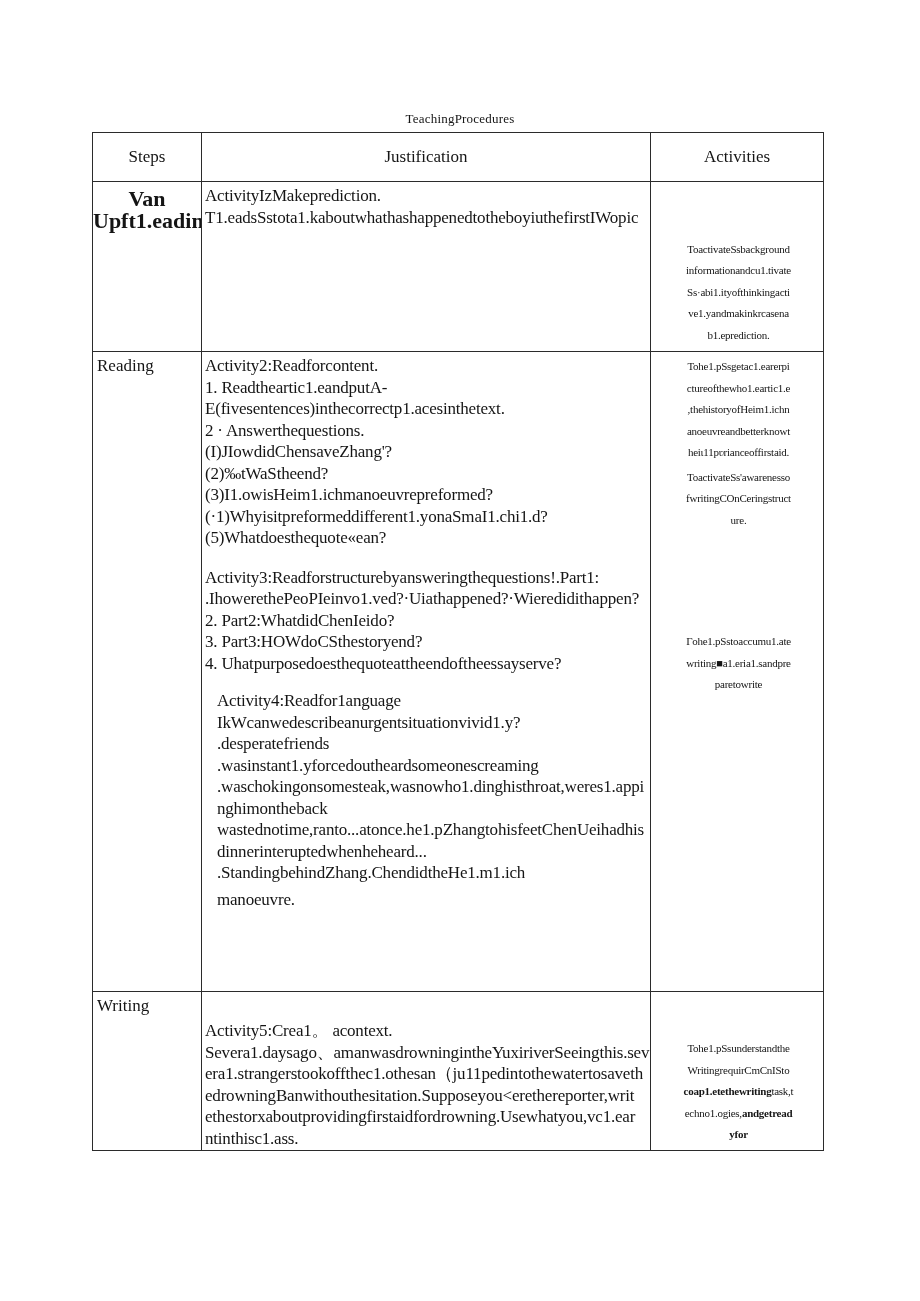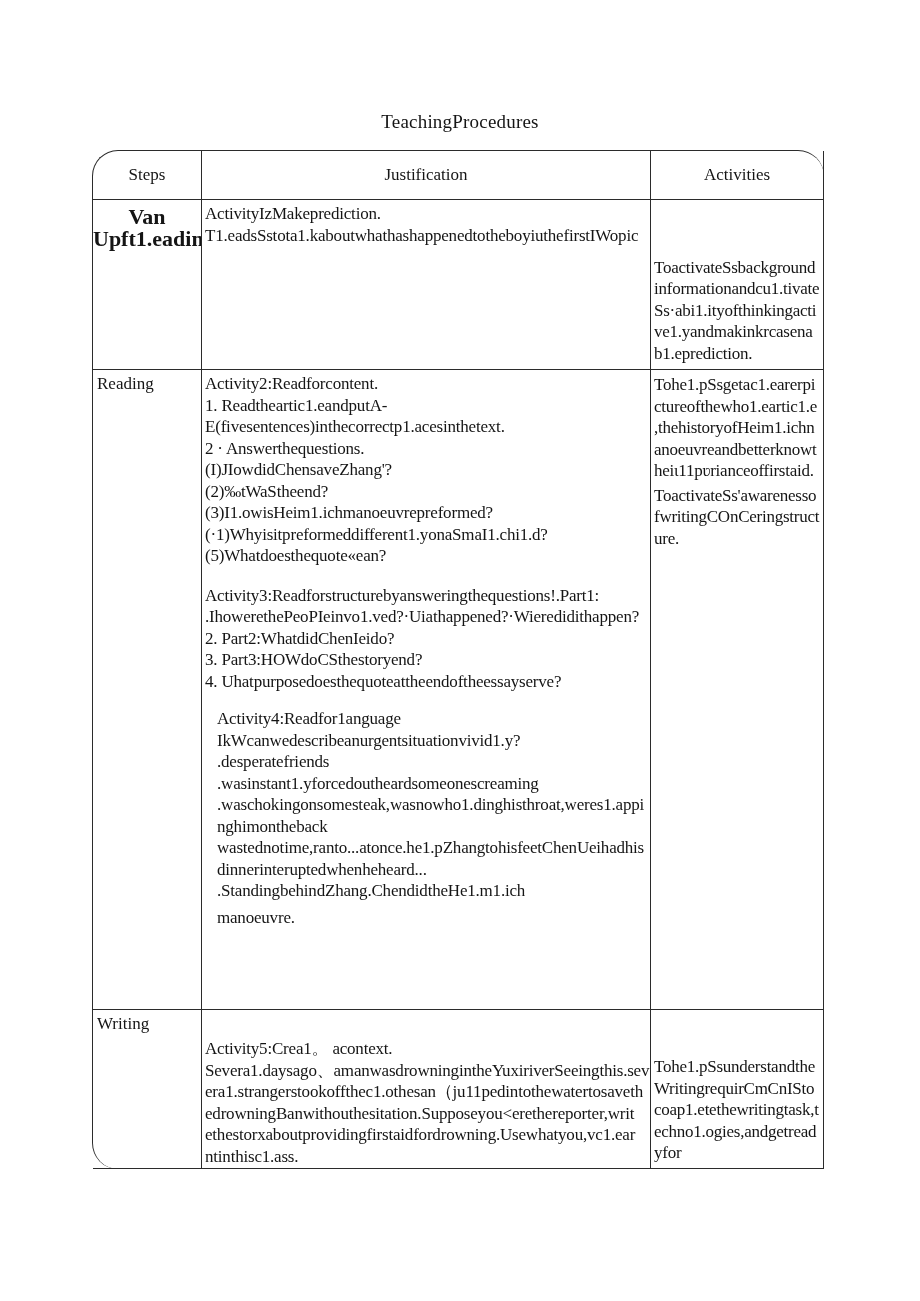--- a/index.html
+++ b/index.html
@@ -1,43 +1,43 @@
 <!DOCTYPE html>
 <html><head>
 <meta charset="utf-8">
 <style>
   html,body{margin:0;padding:0;background:#fff;}
   .page{position:relative;width:920px;height:1301px;background:#ffffff;overflow:hidden;
         font-family:"Liberation Serif","DejaVu Serif",serif;color:#151515;}
   .doc-title{position:absolute;top:111px;left:0;width:920px;text-align:center;
-             font-size:19px;letter-spacing:0.2px;}
-  .ttable{position:absolute;left:92px;top:150px;width:731px;height:1018px;
+             font-size:13px;letter-spacing:0.2px;}
+  .ttable{position:absolute;left:92px;top:132px;width:731px;height:1018px;
           display:grid;grid-template-columns:109px 449px 173px;
           grid-template-rows:49px 170px 640px 159px;
-          border-top:1px solid #2b2b2b;border-left:1px solid #2b2b2b;box-sizing:content-box;border-radius:26px;}
+          border-top:1px solid #2b2b2b;border-left:1px solid #2b2b2b;box-sizing:content-box;}
   .cell{border-right:1px solid #2b2b2b;border-bottom:1px solid #2b2b2b;
         box-sizing:border-box;overflow:hidden;}
   .hcell{display:flex;align-items:center;justify-content:center;font-size:17px;}
   .ln{white-space:pre;overflow:hidden;line-height:21.5px;height:21.5px;
       font-size:17px;letter-spacing:-0.2px;}
-  .just .ln{font-size:17px;letter-spacing:-0.25px;}
+  .just .ln{font-size:11px;letter-spacing:-0.25px;text-align:center;}
   .step-warmup{padding-top:6px;text-align:center;font-weight:bold;font-size:22px;line-height:22px;}
   .step-plain{padding:4px 0 0 4px;font-size:17px;}
   .act{padding:3px 0 0 3px;}
   .act3-block{margin-top:18px;}
   .act4-block{margin-top:16px;margin-left:12px;}
   .manoeuvre-line{margin-top:5px;}
   .just{padding-left:3px;}
   .just-warmup{display:flex;flex-direction:column;justify-content:flex-end;padding-bottom:5px;}
   .just-reading{padding-top:4px;}
   .jblock2{margin-top:3px;font-family:Liberation Serif, serif;}
   .jblock3{margin-top:100px;}
   .act-writing{padding-top:28px;}
   .just-writing{padding-top:46px;}
-  .b{font-weight:normal;}
+  .b{font-weight:bold;}
 </style>
 </head>
 <body>
 
 <div class="page">
 
   <div class="doc-title">TeachingProcedures</div>
 
   <div class="ttable">
 
@@ -100,20 +100,25 @@
         <div class="ln">ctureofthewho1.eartic1.e</div>
         <div class="ln">,thehistoryofHeim1.ichn</div>
         <div class="ln">anoeuvreandbetterknowt</div>
         <div class="ln">heiι11pʋrianceoffirstaid.</div>
       </div>
       <div class="jblock2">
         <div class="ln">ToactivateSs'awarenesso</div>
         <div class="ln">fwritingCOnCeringstruct</div>
         <div class="ln">ure.</div>
       </div>
+      <div class="jblock3">
+        <div class="ln">Γohe1.pSstoaccumu1.ate</div>
+        <div class="ln">writing■a1.eria1.sandpre</div>
+        <div class="ln">paretowrite</div>
+      </div>
     </div>
 
     <div class="cell step-plain">Writing</div>
     <div class="cell act act-writing">
       <div class="ln">Activity5:Crea1。 acontext.</div>
       <div class="ln">Severa1.daysago、amanwasdrowningintheYuxiriverSeeingthis.sev</div>
       <div class="ln">era1.strangerstookoffthec1.othesan（ju11pedintothewatertosaveth</div>
       <div class="ln">edrowningBanwithouthesitation.Supposeyou&lt;erethereporter,writ</div>
       <div class="ln">ethestorxaboutprovidingfirstaidfordrowning.Usewhatyou,vc1.ear</div>
       <div class="ln">ntinthisc1.ass.</div>

